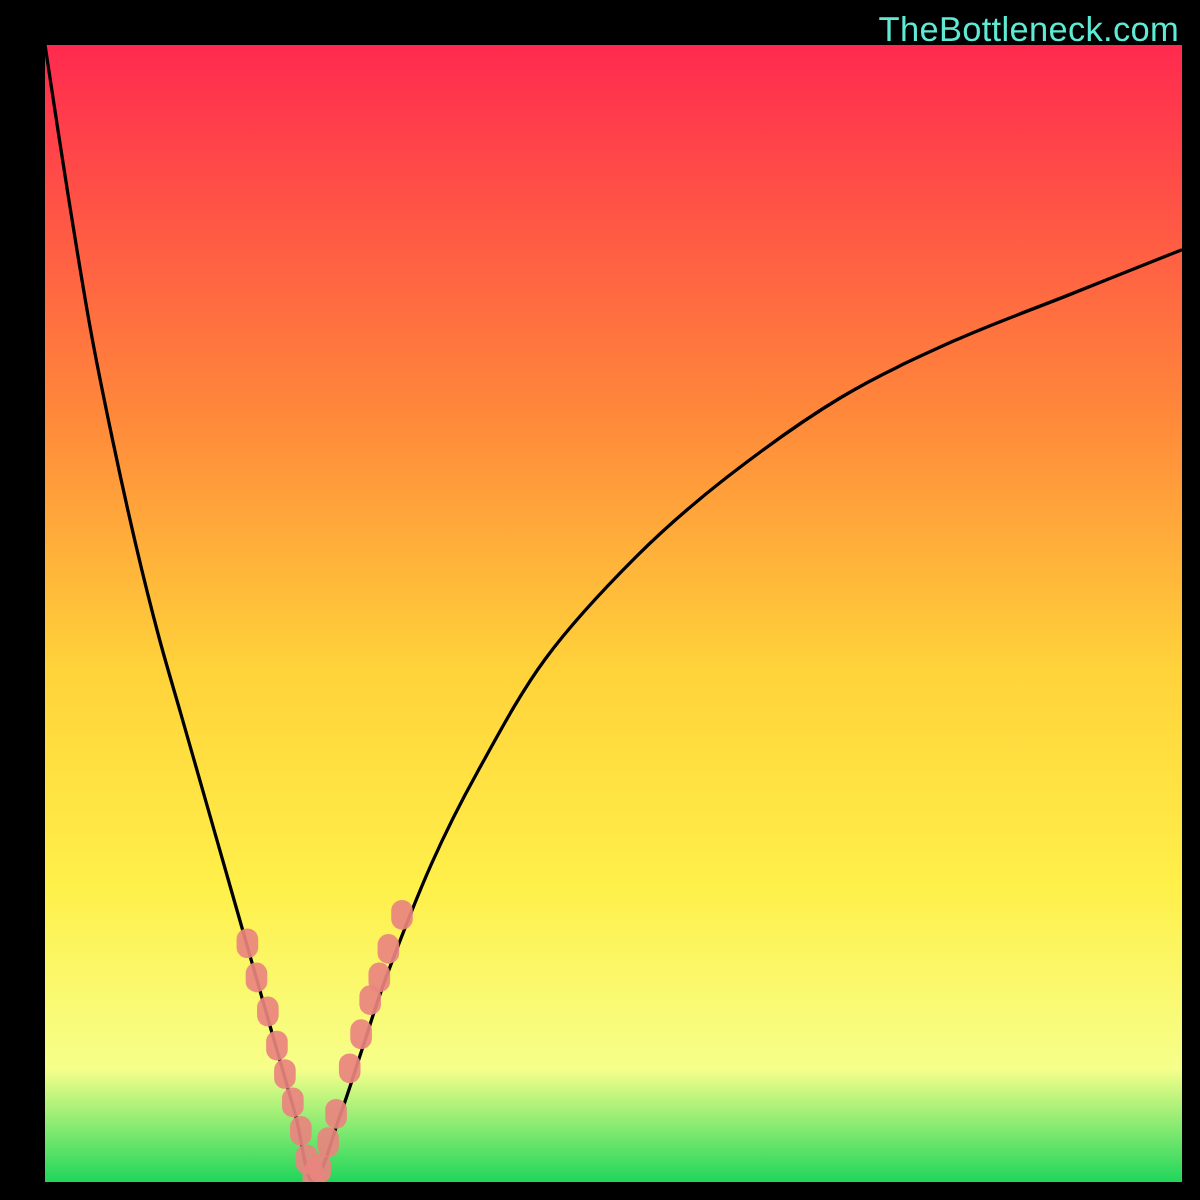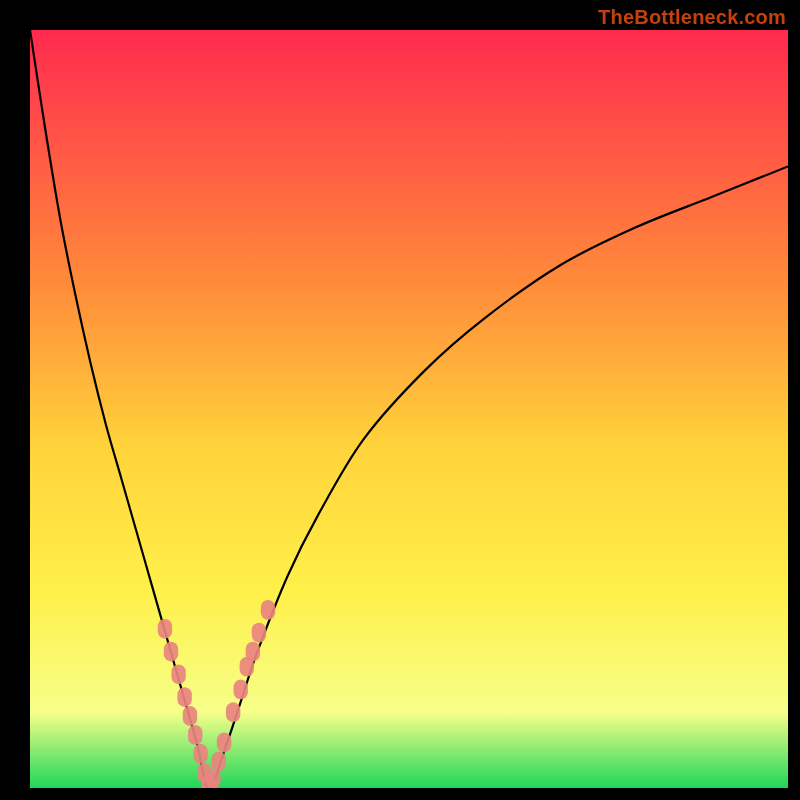--- a/index.html
+++ b/index.html
@@ -34,23 +34,23 @@
   .plot-area svg.layer {
     position: absolute;
     left: 0; top: 0;
     width: 758px;
     height: 758px;
   }
   .watermark {
     position: absolute;
     top: 6px;
     right: 14px;
-    color: #c2410c;
-    font-size: 20px;
-    font-weight: 700;
+    color: #5eead4;
+    font-size: 23px;
+    font-weight: 400;
     letter-spacing: 0.2px;
     user-select: none;
   }
 </style>
 </head>
 <body>
 
 <div class="frame">
   <div class="plot-area">
 

